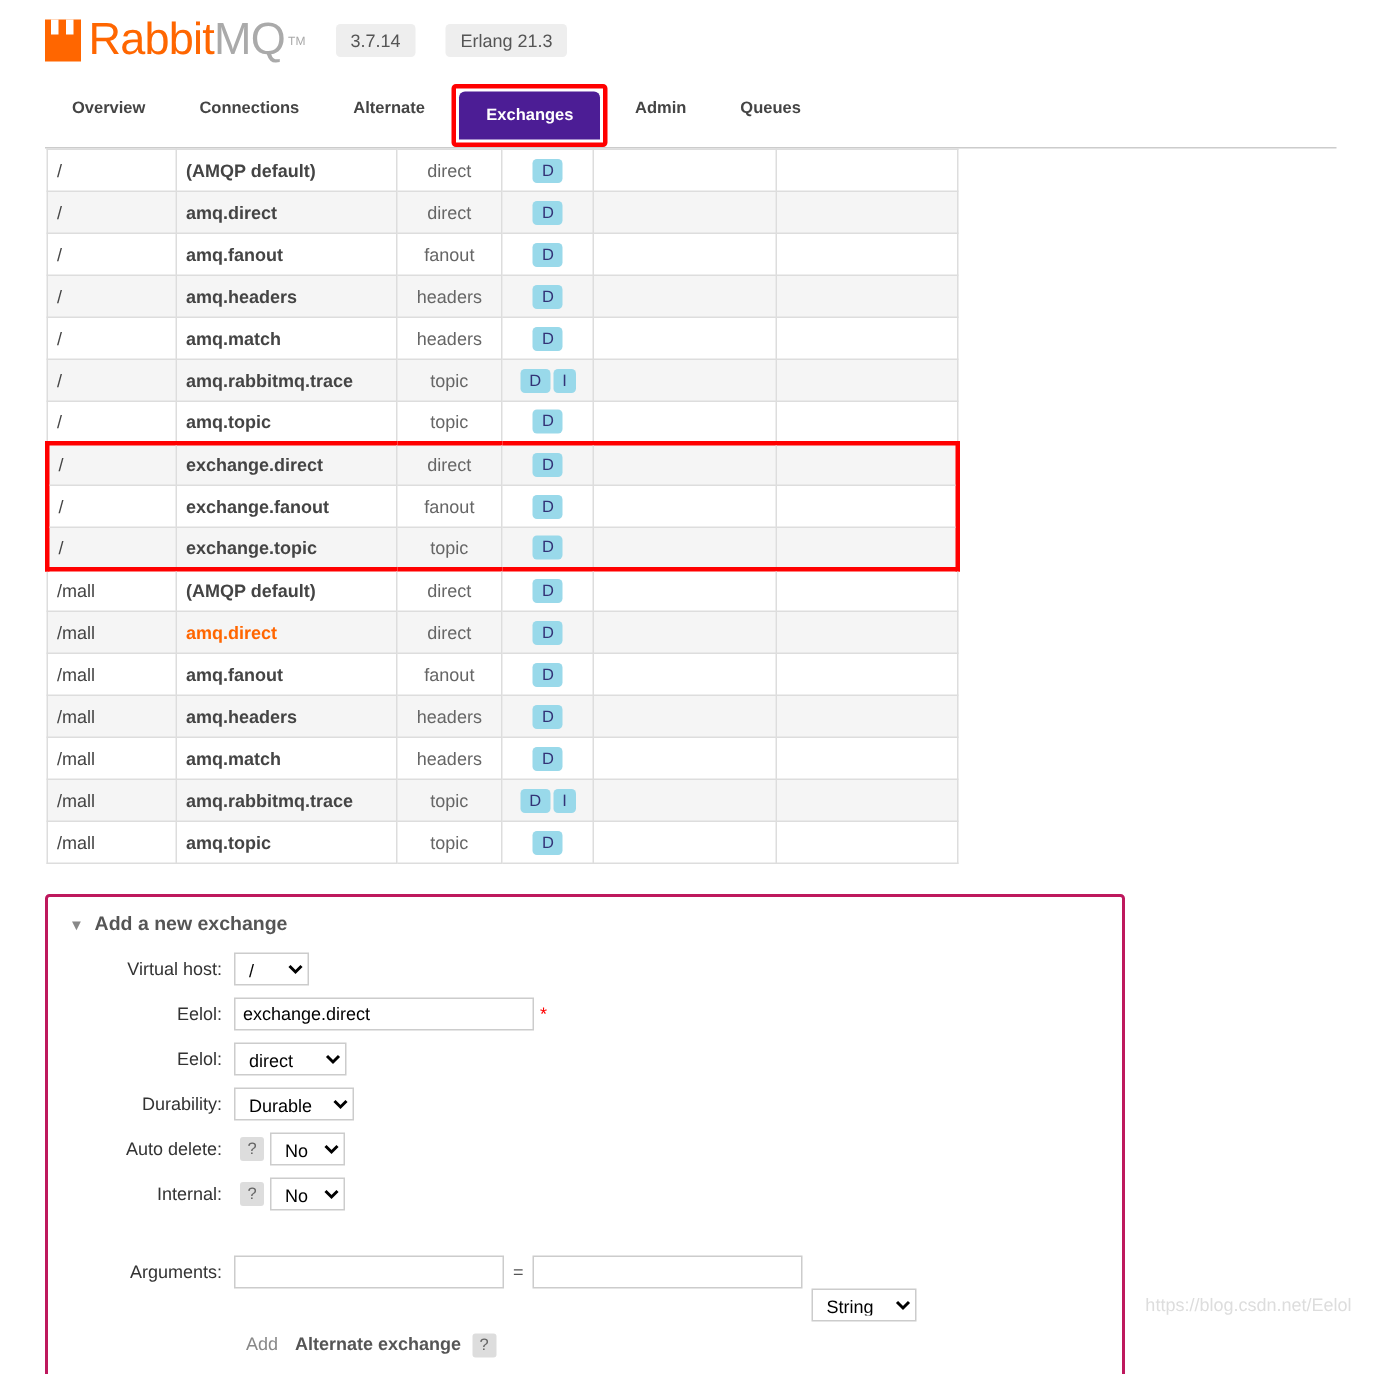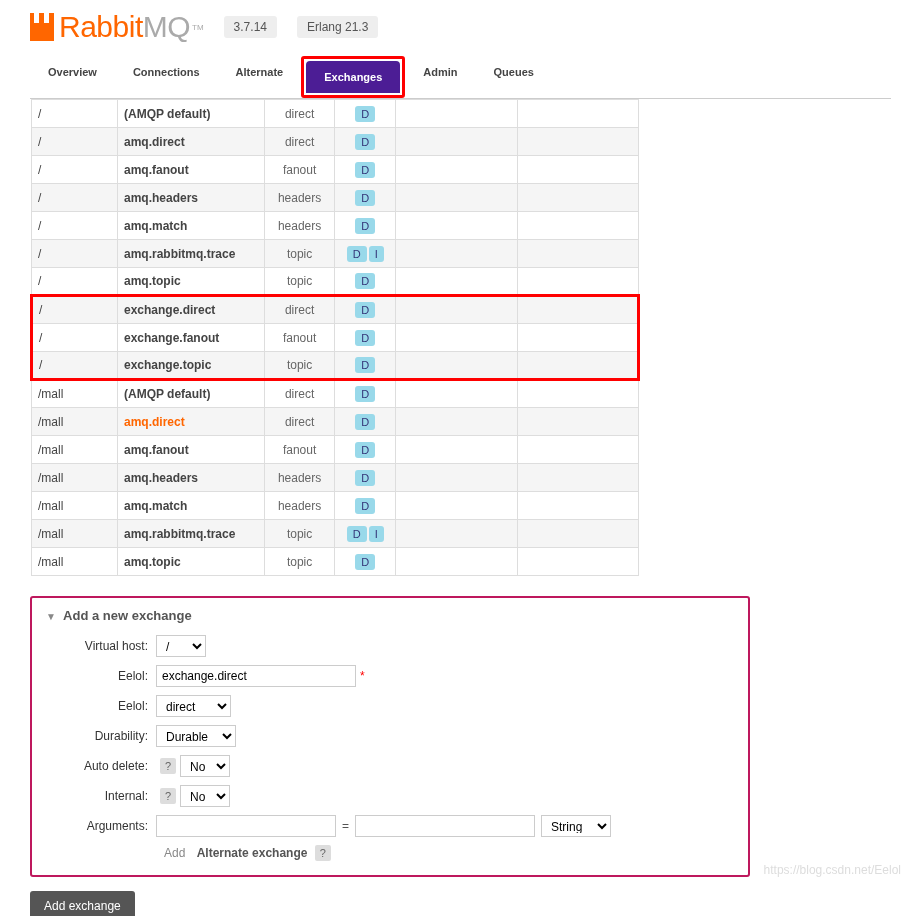--- a/index.html
+++ b/index.html
@@ -256,21 +256,21 @@
     <div class="form-label">Internal:</div>
     <span class="help-badge">?</span>
     <select><option>No</option></select>
   </div>
 
   <div class="form-row args-row">
     <div class="form-label">Arguments:</div>
     <input type="text" value="" style="">
     <span class="args-eq">=</span>
     <input type="text" value="" style="">
-    <select class="args-select" style="min-width:70px;"><option>String</option></select>
+    <select class="args-select" style="min-width:70px;margin-top:44px;"><option>String</option></select>
   </div>
 
   <div class="add-link">
     <span>Add</span>
     <span class="alt-ex">Alternate exchange</span>
     <span class="help-badge">?</span>
   </div>
 </div>
 
 <button class="submit-btn">Add exchange</button>

